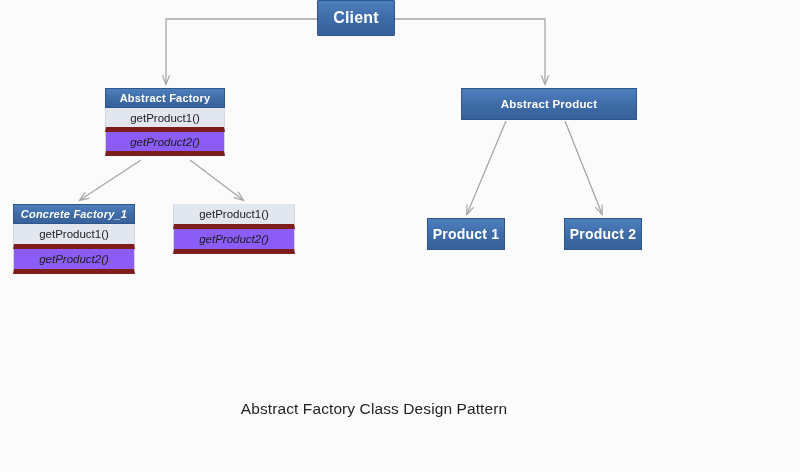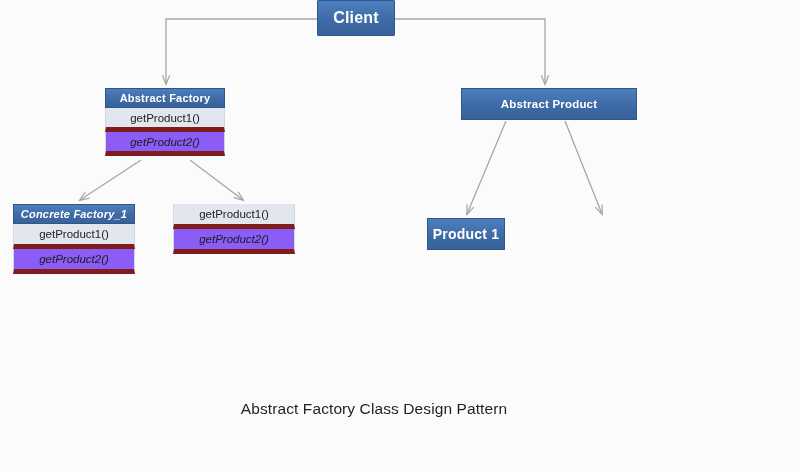--- a/index.html
+++ b/index.html
@@ -184,16 +184,19 @@
 
   <div class="node box-cf2">
     <div class="node-row">getProduct1()</div>
     <div class="node-row alt">getProduct2()</div>
   </div>
 
   <div class="node box-p1">
     <div class="node-header">Product 1</div>
   </div>
 
+  <div class="node box-p2">
+    <div class="node-header">Product 2</div>
+  </div>
 
   <div class="caption">Abstract Factory Class Design Pattern</div>
 
 </div>
 
 </body></html>

